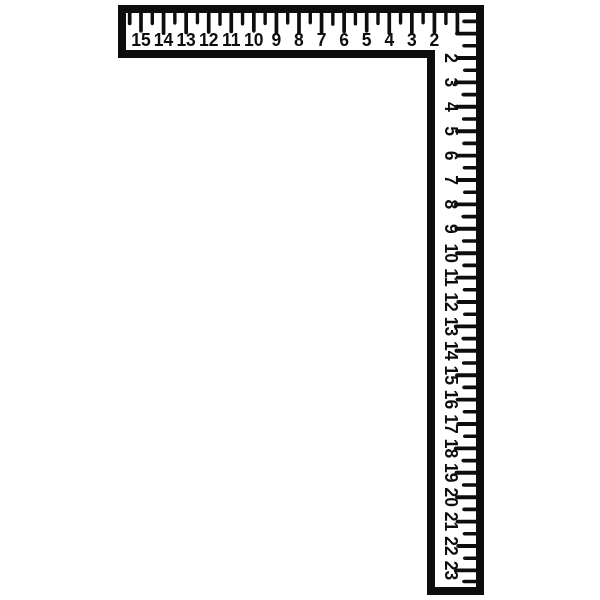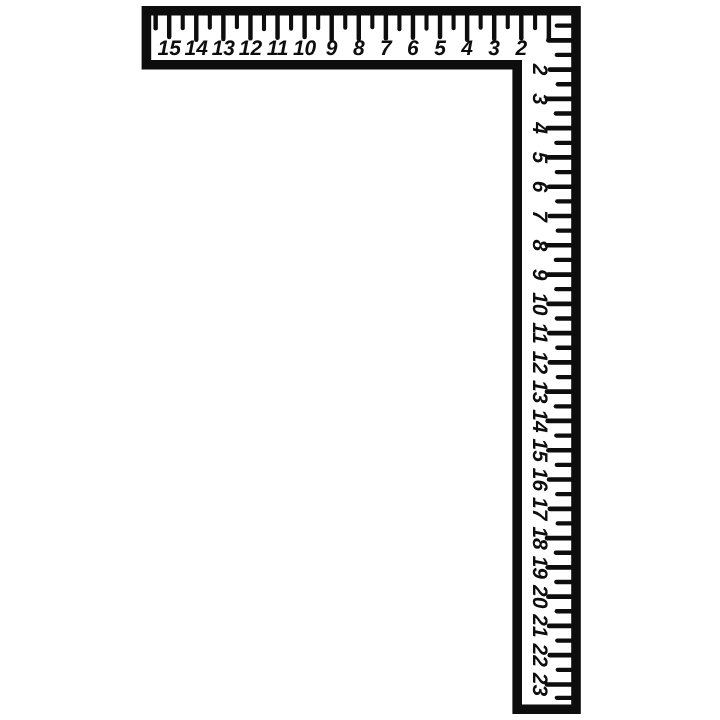--- a/index.html
+++ b/index.html
@@ -7,21 +7,20 @@
     padding: 0;
     background: #ffffff;
   }
   #stage {
     position: relative;
     width: 600px;
     height: 600px;
     background: #ffffff;
     overflow: hidden;
     font-family: "Liberation Sans", sans-serif;
-    font-style: italic;
   }
   svg text {
     font-family: "Liberation Sans", sans-serif;
     font-weight: 700;
     fill: #0d0d0d;
   }
 </style>
 </head>
 <body>
 

